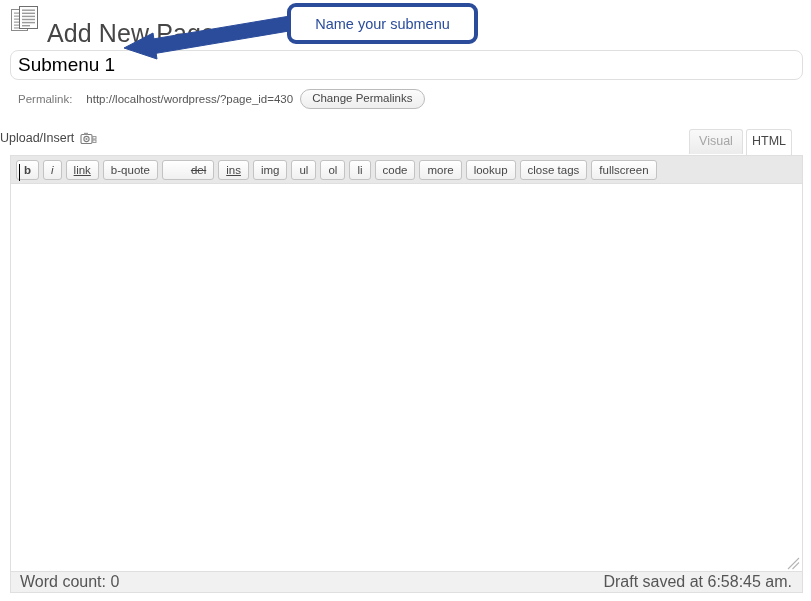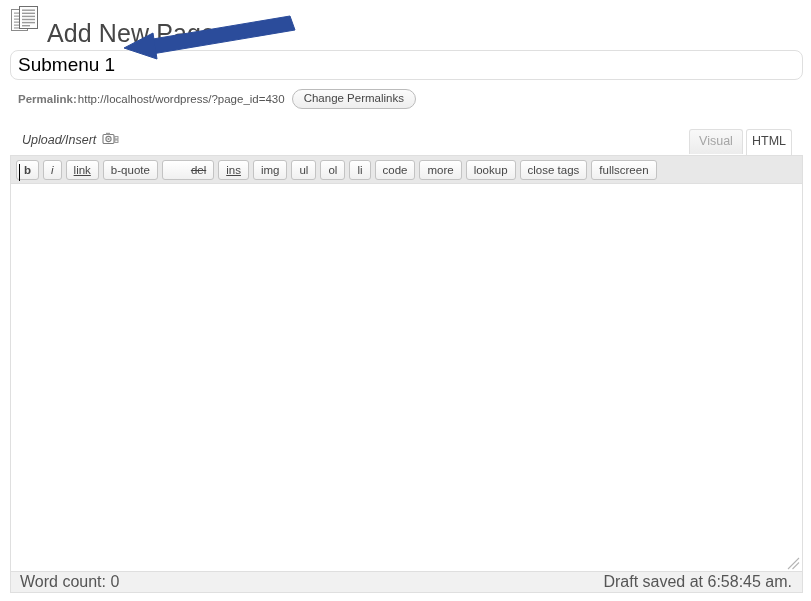--- a/index.html
+++ b/index.html
@@ -65,23 +65,23 @@
     position: absolute;
     left: 18px;
     top: 88px;
     height: 22px;
     display: flex;
     align-items: center;
     font-size: 11.5px;
     white-space: nowrap;
   }
   #permalink-label {
-    font-weight: bold;
+    font-weight: normal;
     color: #777777;
-    margin-right: 1px;
+    margin-right: 14px;
   }
   #permalink-url {
     color: #555555;
     margin-right: 7px;
   }
   #change-permalinks-button {
     display: inline-block;
     border: 1px solid #bbbbbb;
     border-radius: 11px;
     background: #f4f4f4;
@@ -90,27 +90,26 @@
     font-family: "Liberation Sans", sans-serif;
     font-size: 11.5px;
     padding: 2px 11px 3px 11px;
     cursor: pointer;
     line-height: 13px;
   }
 
   
   #upload-insert-row {
     position: absolute;
-    left: 22px;
+    left: 0;
     top: 131px;
     display: flex;
-    align-items: flex-end;
+    align-items: flex-start;
     font-size: 12.5px;
     color: #464646;
-    font-style: italic;
   }
   #upload-insert-label {
     margin-right: 6px;
   }
   #media-icon {
     width: 17px;
     height: 16px;
     display: block;
   }
 
@@ -375,13 +374,16 @@
   </div>
 </div>
 
 <div id="annotation-layer">
   <svg id="callout-arrow" width="811" height="601">
     <g fill="#2b4c9b" stroke="#2b4c9b">
       <polygon points="290,16 141,41 146,55 295,30" stroke-width="1"></polygon>
       <polygon points="124,48 153,33 157,59" stroke-width="1"></polygon>
     </g>
   </svg>
+  <div id="callout-box">
+    <span id="callout-text">Name your submenu</span>
+  </div>
 </div>
 
 </body></html>

